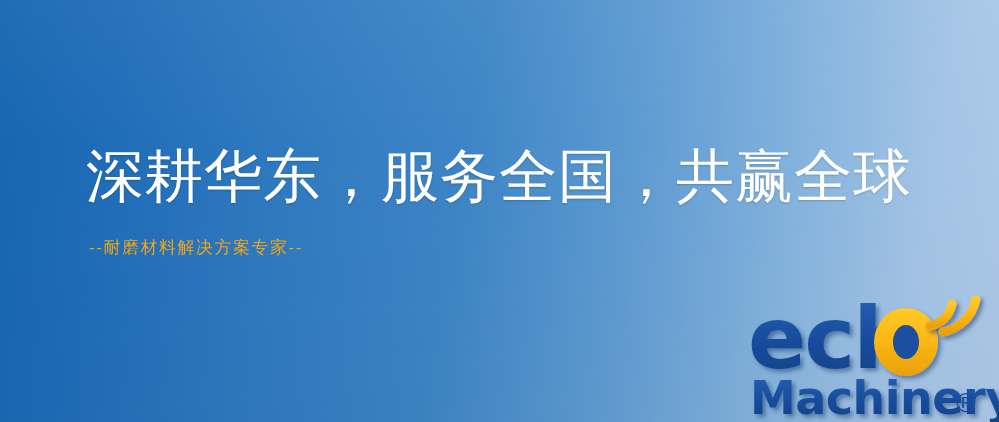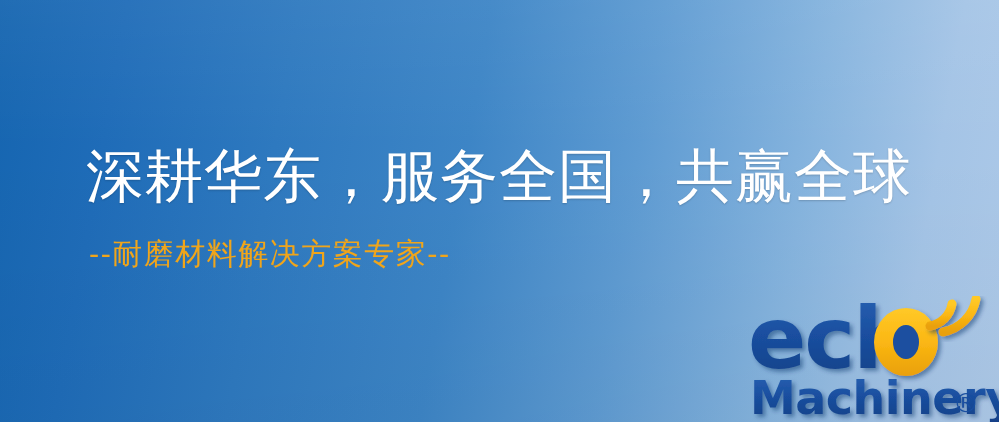--- a/index.html
+++ b/index.html
@@ -50,21 +50,21 @@
     color: #ffffff;
     letter-spacing: 1px;
     white-space: nowrap;
     text-shadow: 0 1px 2px rgba(0,0,0,0.18);
   }
 
   #subtitle {
     margin-top: 33px;
     margin-left: 3px;
     font-family: "DejaVu Serif", "Liberation Serif", serif;
-    font-size: 30px;
+    font-size: 17px;
     line-height: 1;
     color: #f0a51a;
     letter-spacing: 1.5px;
     white-space: nowrap;
   }
 
   
   #logo {
     position: absolute;
     left: 748px;

